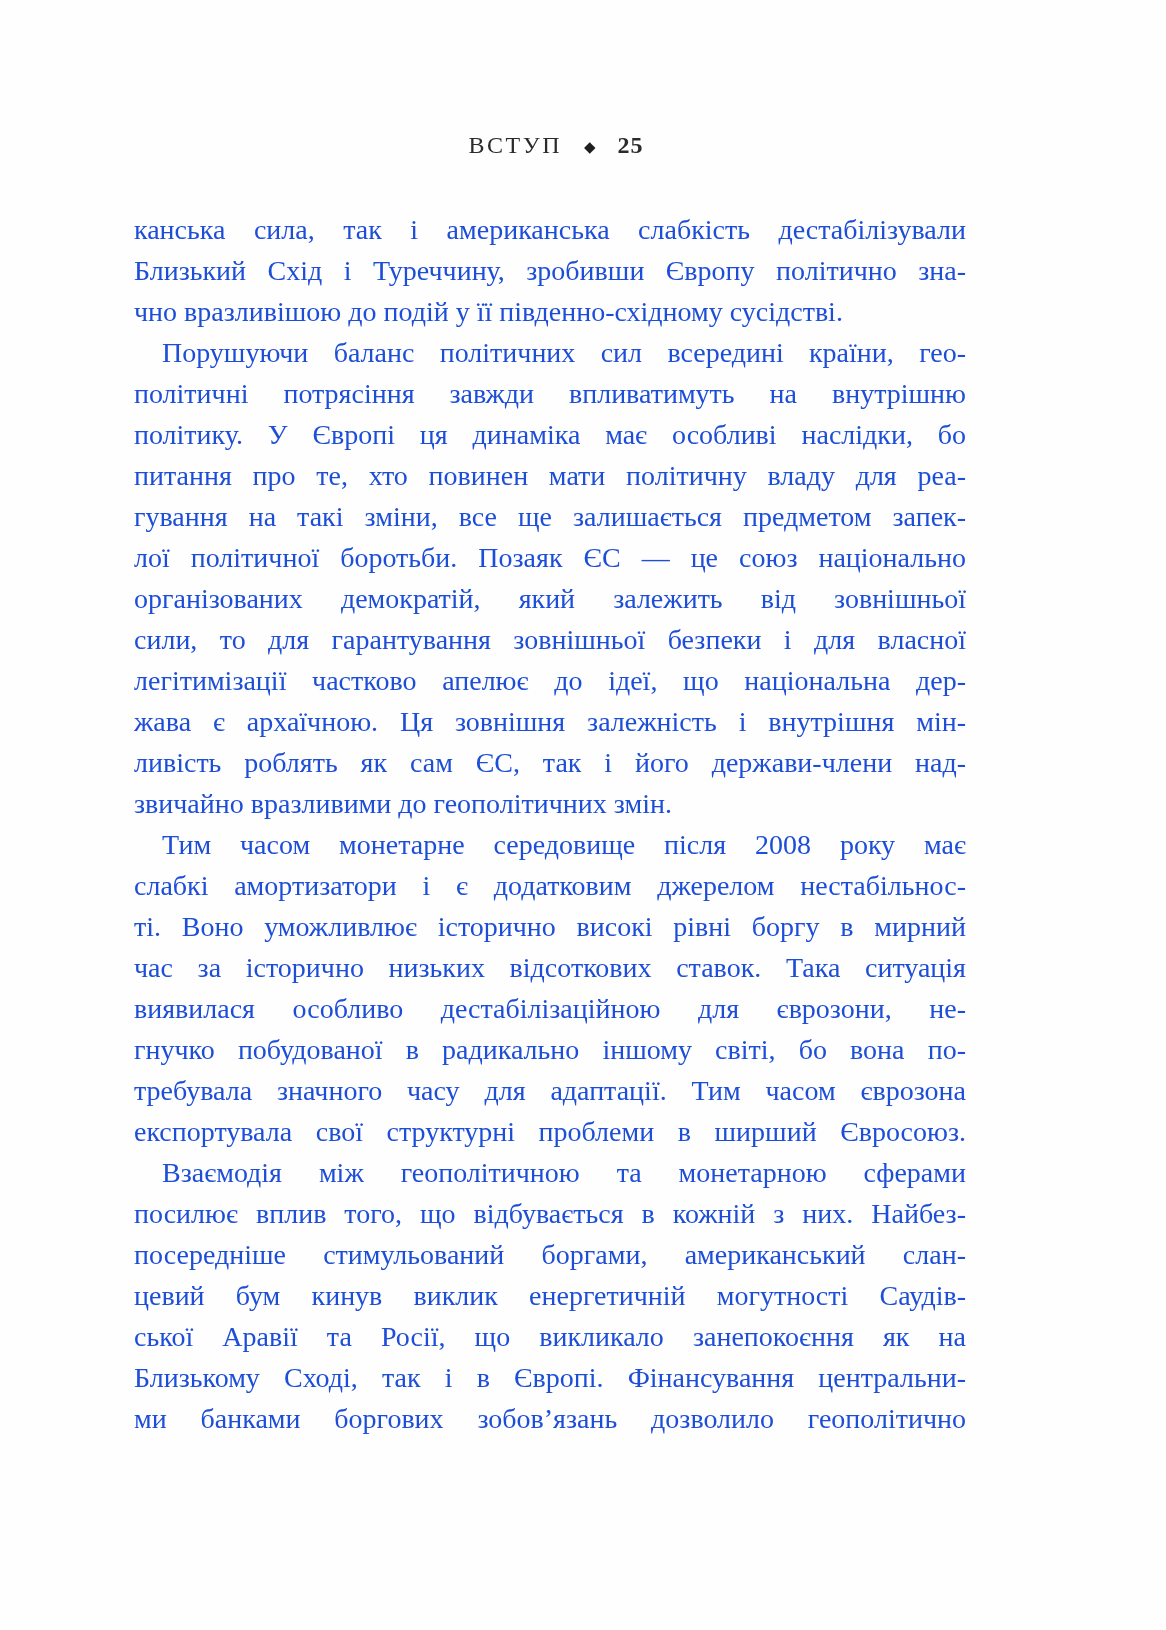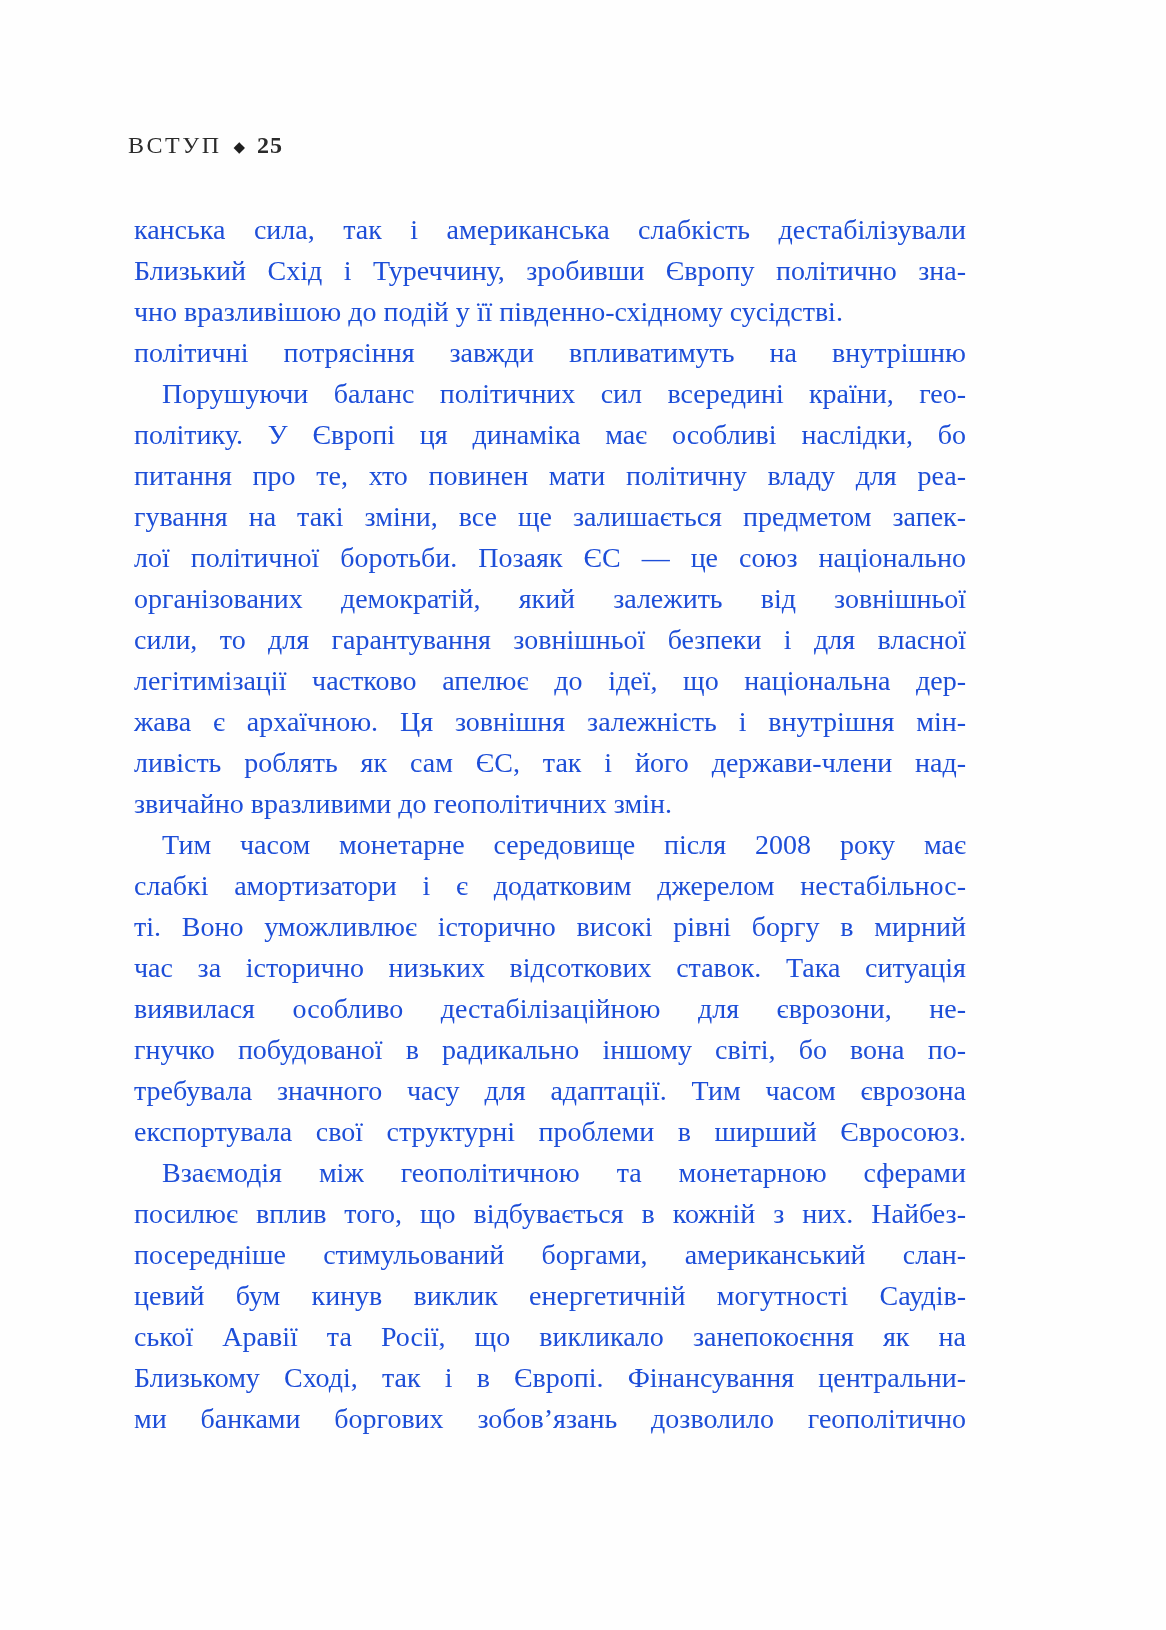--- a/index.html
+++ b/index.html
@@ -17,25 +17,26 @@
     position: relative;
     width: 1166px;
     height: 1630px;
     background: #fefefe;
   }
 
   
   .running-header {
     position: absolute;
     top: 132px;
-    left: 128px;
+    left: 140px;
     width: 832px;
     display: flex;
+    justify-content: center;
     align-items: center;
-    gap: 12px;
+    gap: 22px;
     font-size: 24px;
     letter-spacing: 2.5px;
     color: #2b2b2b;
   }
   .running-header .section-title {
     font-weight: 400;
   }
   .running-header .diamond {
     font-size: 15px;
     letter-spacing: 0;
@@ -81,22 +82,22 @@
     <span class="section-title">ВСТУП</span>
     <span class="diamond">◆</span>
     <span class="page-number">25</span>
   </div>
 
   <div class="text-block">
 
   <div class="line">канська сила, так і американська слабкість дестабілізували</div>
       <div class="line">Близький Схід і Туреччину, зробивши Європу політично зна-</div>
       <div class="line flush">чно вразливішою до подій у її південно-східному сусідстві.</div>
+      <div class="line indent">Порушуючи баланс політичних сил всередині країни, гео-</div>
       <div class="line">політичні потрясіння завжди впливатимуть на внутрішню</div>
-      <div class="line indent">Порушуючи баланс політичних сил всередині країни, гео-</div>
       <div class="line">політику. У Європі ця динаміка має особливі наслідки, бо</div>
       <div class="line">питання про те, хто повинен мати політичну владу для реа-</div>
       <div class="line">гування на такі зміни, все ще залишається предметом запек-</div>
       <div class="line">лої політичної боротьби. Позаяк ЄС — це союз національно</div>
       <div class="line">організованих демократій, який залежить від зовнішньої</div>
       <div class="line">сили, то для гарантування зовнішньої безпеки і для власної</div>
       <div class="line">легітимізації частково апелює до ідеї, що національна дер-</div>
       <div class="line">жава є архаїчною. Ця зовнішня залежність і внутрішня мін-</div>
       <div class="line">ливість роблять як сам ЄС, так і його держави-члени над-</div>
       <div class="line flush">звичайно вразливими до геополітичних змін.</div>

